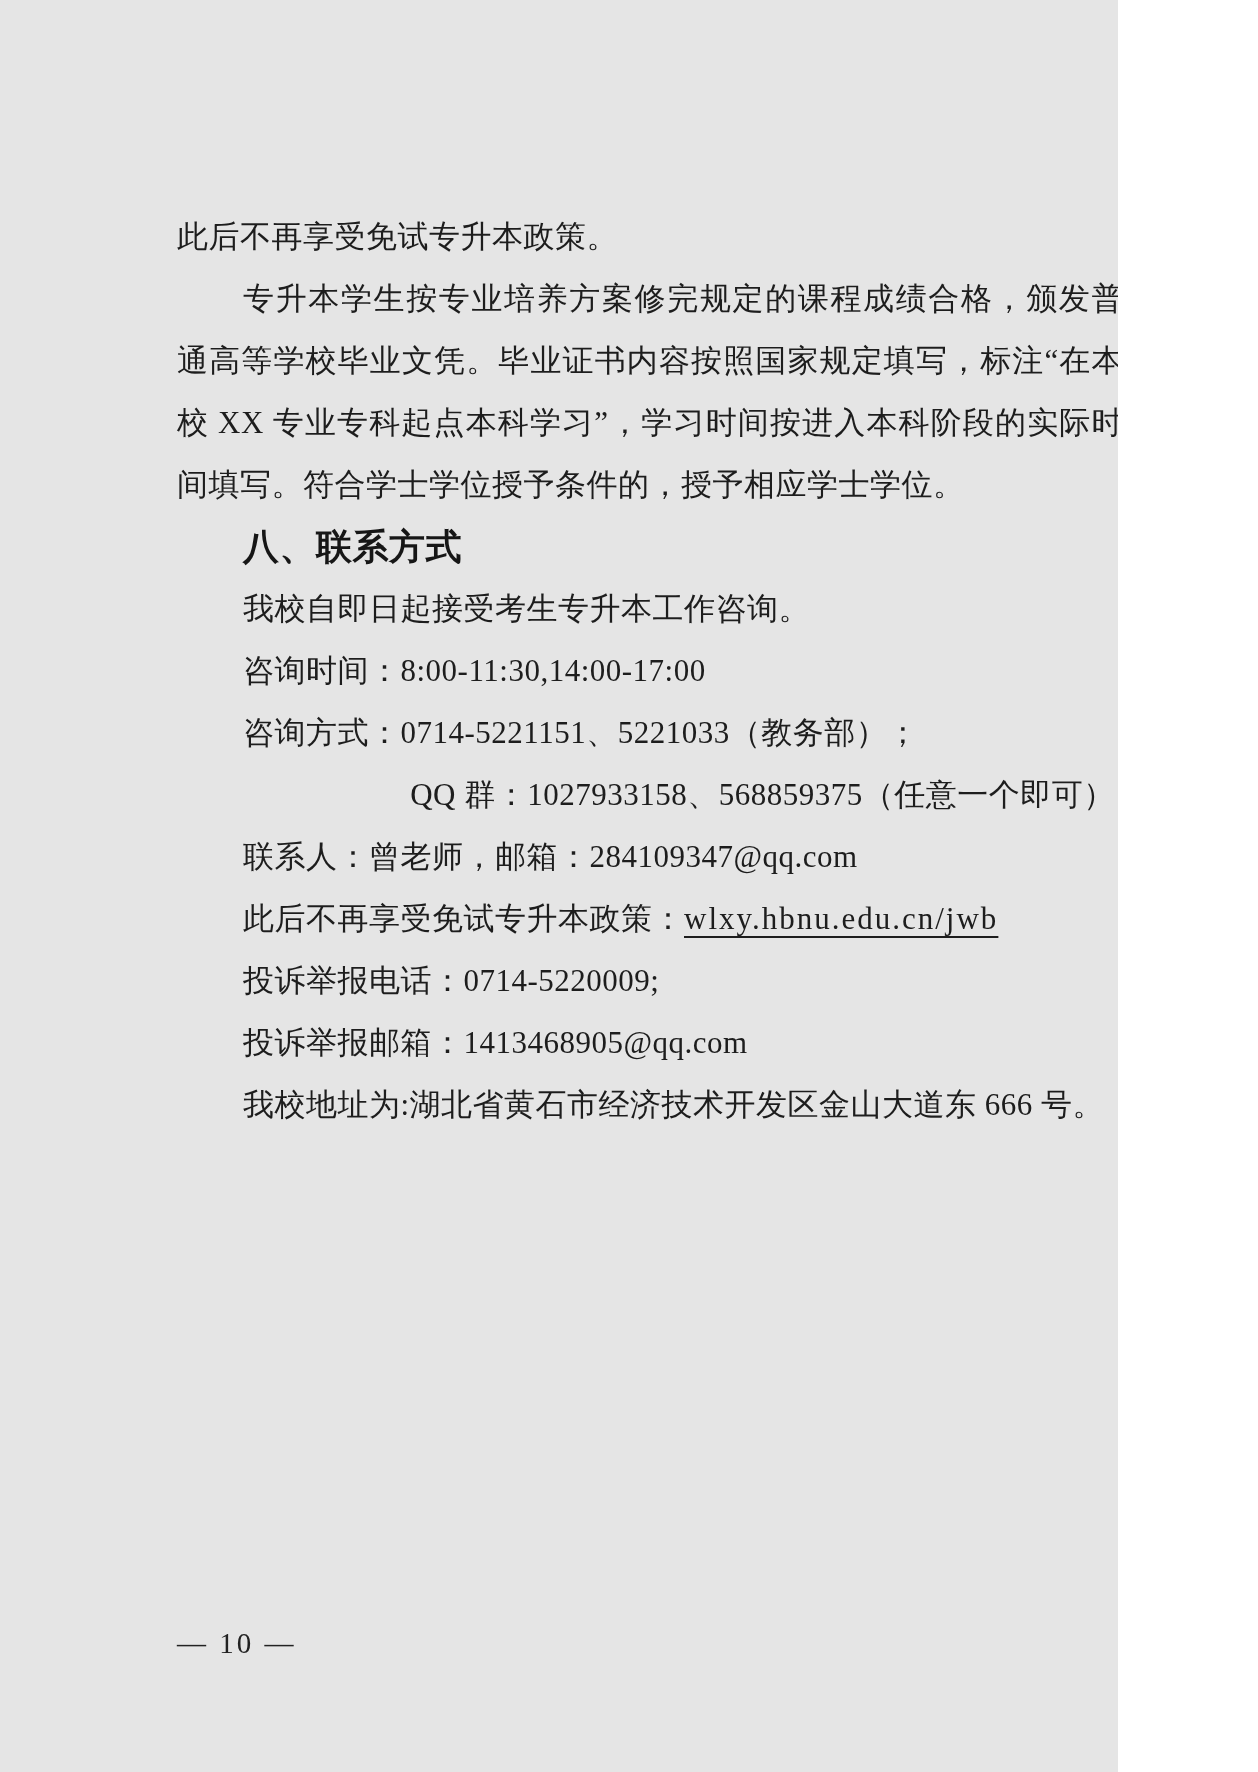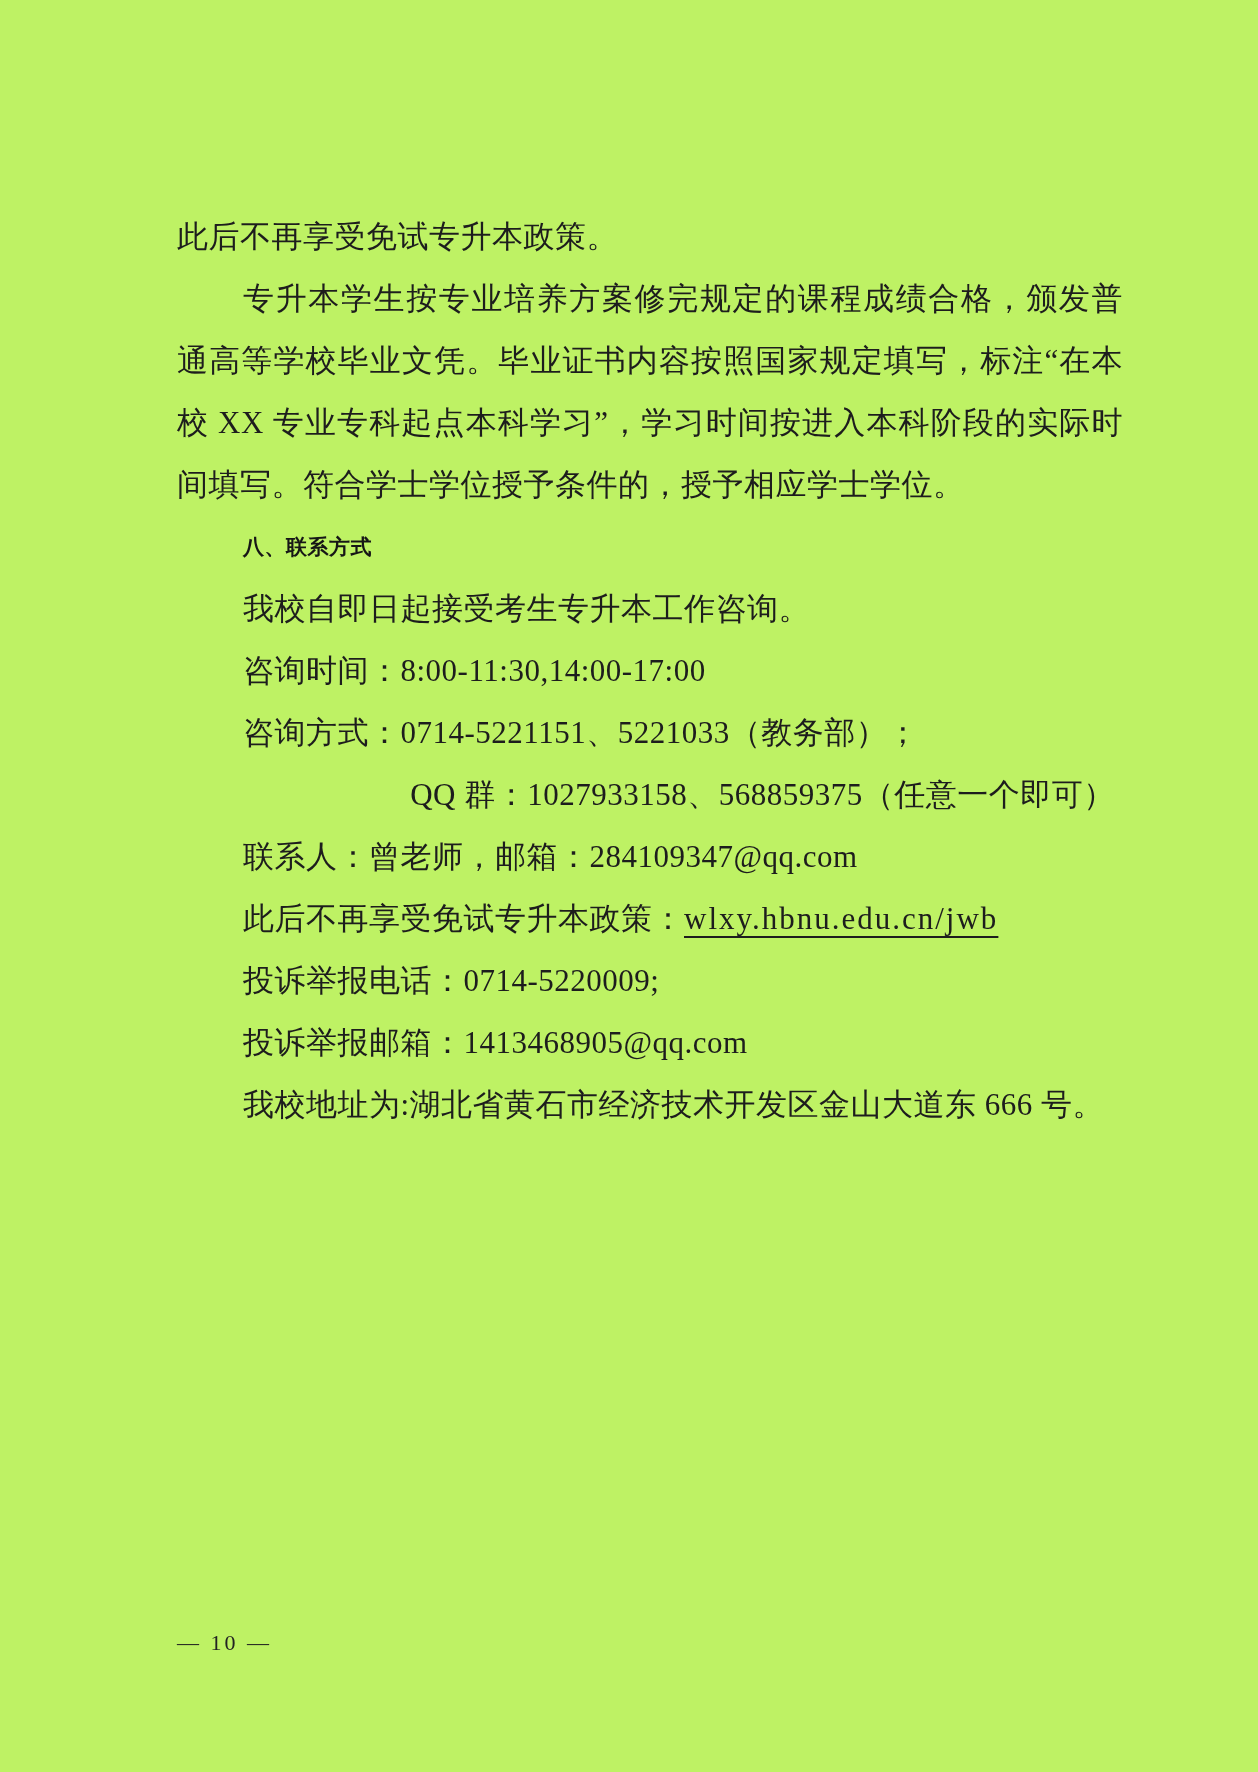--- a/index.html
+++ b/index.html
@@ -2,23 +2,23 @@
 <html><head>
 <meta charset="utf-8">
 <style>
   html, body {
     margin: 0;
     padding: 0;
     background: #ffffff;
   }
   .page {
     position: relative;
-    width: 1258px;
+    width: 1118px;
     height: 1772px;
-    background: #bef264;
+    background: #e5e5e5;
     overflow: hidden;
     font-family: "Liberation Serif", "DejaVu Serif", serif;
     color: #1d1d1d;
   }
   .content {
     position: absolute;
     left: 177px;
     top: 206px;
     width: 946px;
     font-size: 31px;
@@ -29,21 +29,21 @@
   .para {
     margin: 0;
   }
   .indent {
     text-indent: 66px;
   }
   .heading {
     margin: 0;
     font-family: "Liberation Sans", "DejaVu Sans", sans-serif;
     font-weight: 700;
-    font-size: 21px;
+    font-size: 36px;
     line-height: 62px;
     text-align: left;
     text-indent: 66px;
     color: #161616;
   }
   .line {
     margin: 0;
     text-align: left;
   }
   .qq-line {
@@ -57,21 +57,21 @@
     text-decoration: underline;
     text-decoration-thickness: 2px;
     text-underline-offset: 7px;
     letter-spacing: 2px;
     text-align: right;
   }
   .footer {
     position: absolute;
     left: 177px;
     top: 1626px;
-    font-size: 22px;
+    font-size: 29px;
     line-height: 34px;
     letter-spacing: 3px;
     color: #222222;
   }
 </style>
 </head>
 <body>
 
 <div class="page">
   <div class="content">

